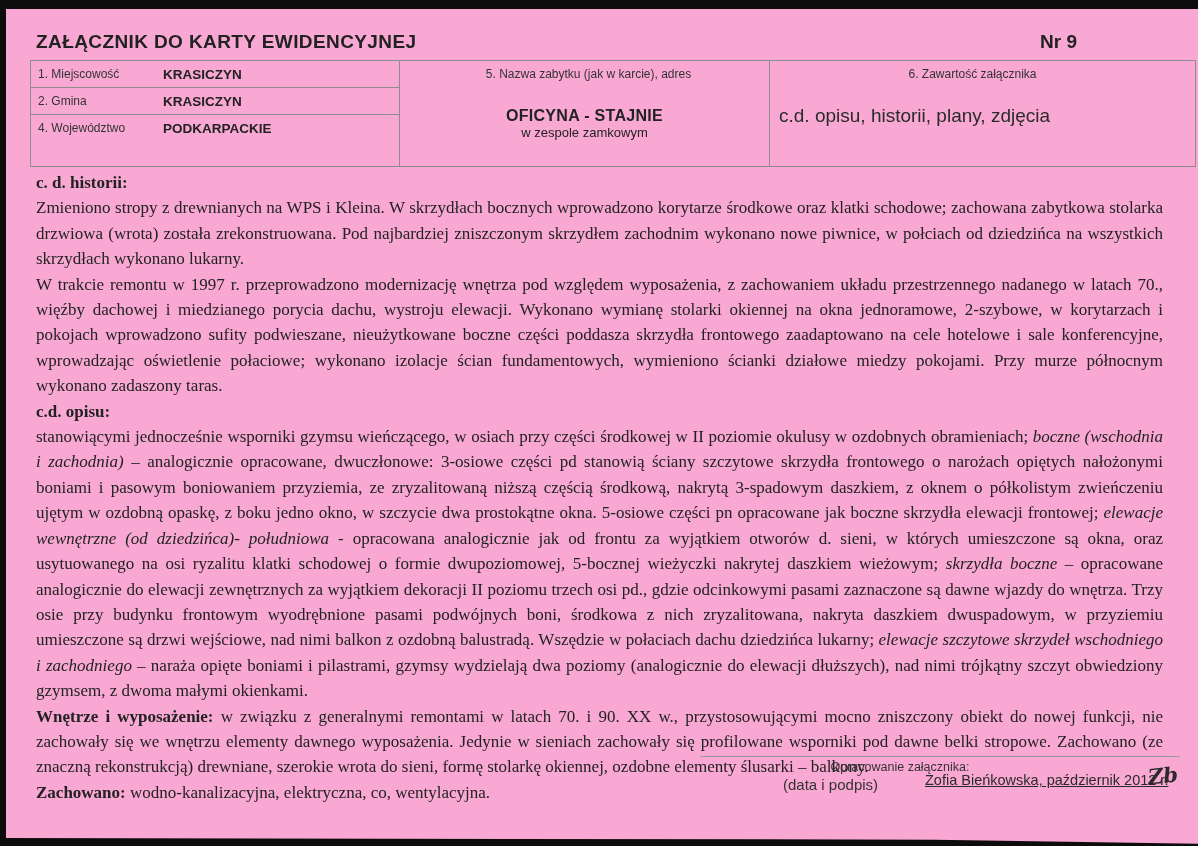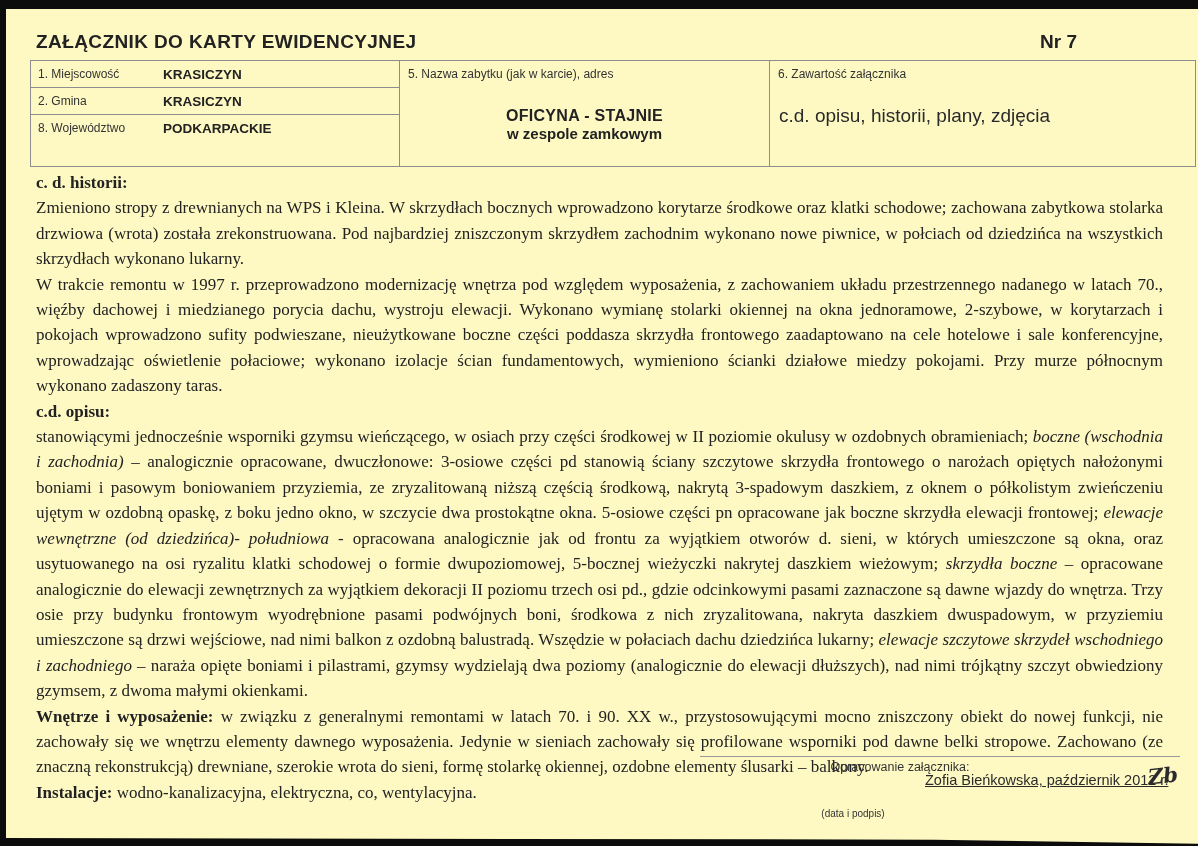--- a/index.html
+++ b/index.html
@@ -1,86 +1,86 @@
 <!DOCTYPE html>
 <html><head>
 <meta charset="utf-8">
 <style>
   html,body{margin:0;padding:0;background:#d8d8da;}
   .page{
-    position:relative;width:1198px;height:846px;background:#fef9c3;
+    position:relative;width:1198px;height:846px;background:#f9a8d4;
     overflow:hidden;font-family:"Liberation Sans",sans-serif;color:#1e1e1e;
   }
   .scan-bar-top{position:absolute;left:0;top:0;width:1198px;height:9px;background:#0c0c0c;}
   .scan-bar-left{position:absolute;left:0;top:0;width:6px;height:840px;background:#0c0c0c;}
   .scan-bar-bottom{position:absolute;left:0;bottom:0;width:1198px;height:9px;background:#0c0c0c;
     clip-path:polygon(0 10%,78% 30%,100% 75%,100% 100%,0 100%);}
   .doc-title{
     position:absolute;left:36px;top:31px;font-size:19px;font-weight:bold;
     letter-spacing:.4px;color:#222;
   }
   .doc-number{position:absolute;left:1040px;top:31px;font-size:19px;font-weight:bold;color:#222;}
   
   .htable{position:absolute;left:30px;top:60px;width:1136px;height:105px;border:1px solid #8d8d90;padding-left:28px;}
   .col-left{position:absolute;left:0;top:0;width:368px;height:105px;border-right:1px solid #8d8d90;}
   .hrow{position:relative;height:26px;border-bottom:1px solid #8d8d90;display:flex;align-items:center;}
   .hrow:last-child{border-bottom:none;height:26px;}
   .hrow .lbl{font-size:12px;color:#333;margin-left:7px;width:125px;}
   .hrow .val{font-size:13.5px;font-weight:bold;color:#222;}
   .col-mid{position:absolute;left:369px;top:0;width:369px;height:105px;border-right:1px solid #8d8d90;}
   .col-right{position:absolute;left:739px;top:0;width:397px;height:105px;}
-  .cell-label{font-size:12px;color:#333;margin:6px 0 16px 8px;}
+  .cell-label{font-size:12px;color:#333;margin:6px 0 16px 8px;text-align:center;}
   .monument-name{margin-top:26px;text-align:center;}
   .monument-name .l1{font-size:16px;font-weight:bold;color:#222;letter-spacing:.3px;}
-  .monument-name .l2{font-size:15px;font-weight:bold;color:#222;text-align:center;}
+  .monument-name .l2{font-size:13px;font-weight:normal;color:#222;text-align:center;}
   .contents-value{font-size:19px;color:#2a2a2a;margin:24px 0 4px 9px;}
   
   .bodytext{
     position:absolute;left:36px;top:170px;width:1127px;
     font-family:"Liberation Serif",serif;font-size:17px;line-height:25.4px;color:#222;
     text-align:justify;
   }
   .bodytext .lead{font-weight:bold;}
   .bodytext .it{font-style:italic;}
   .bodytext p{margin:0;}
   .bodytext .head{font-weight:bold;text-align:left;}
   
   .sig-line{position:absolute;left:700px;top:756px;width:480px;height:1px;background:#9a9a9e;}
   .prep-label{position:absolute;left:783px;top:760px;font-size:12.5px;color:#333;text-align:center;width:140px;margin-left:47px;}
-  .prep-sublabel{position:absolute;left:783px;top:808px;font-size:10px;color:#333;text-align:center;width:140px;}
+  .prep-sublabel{position:absolute;left:783px;top:776px;font-size:15px;color:#333;text-align:left;width:140px;}
   .author{position:absolute;left:925px;top:772px;font-size:14.5px;color:#2a2a2a;text-decoration:underline;}
   .signature{
     position:absolute;left:1148px;top:763px;font-family:"DejaVu Serif",serif;
     font-style:italic;font-weight:bold;font-size:21px;color:#2b2b2b;transform:rotate(-6deg);
   }
 </style>
 </head>
 <body>
 
 <div class="page">
 
   <div class="scan-bar-top"></div>
   <div class="scan-bar-left"></div>
   <div class="scan-bar-bottom"></div>
 
   <div class="doc-title">ZAŁĄCZNIK DO KARTY EWIDENCYJNEJ</div>
-  <div class="doc-number">Nr 7</div>
+  <div class="doc-number">Nr 9</div>
 
   <div class="htable">
     <div class="col-left">
       <div class="hrow">
         <span class="lbl">1. Miejscowość</span>
         <span class="val">KRASICZYN</span>
       </div>
       <div class="hrow">
         <span class="lbl">2. Gmina</span>
         <span class="val">KRASICZYN</span>
       </div>
       <div class="hrow">
-        <span class="lbl">8. Województwo</span>
+        <span class="lbl">4. Województwo</span>
         <span class="val">PODKARPACKIE</span>
       </div>
     </div>
 
     <div class="col-mid">
       <div class="cell-label">5. Nazwa zabytku (jak w karcie), adres</div>
       <div class="monument-name">
         <div class="l1">OFICYNA - STAJNIE</div>
         <div class="l2">w zespole zamkowym</div>
       </div>
@@ -92,21 +92,21 @@
     </div>
   </div>
 
   <div class="bodytext">
     <p class="head">c. d. historii:</p>
     <p>Zmieniono stropy z drewnianych na WPS i Kleina. W skrzydłach bocznych wprowadzono korytarze środkowe oraz klatki schodowe; zachowana zabytkowa stolarka drzwiowa (wrota) została zrekonstruowana. Pod najbardziej zniszczonym skrzydłem zachodnim wykonano nowe piwnice, w połciach od dziedzińca na wszystkich skrzydłach wykonano  lukarny.</p>
     <p>W trakcie remontu w 1997 r.  przeprowadzono modernizację wnętrza pod względem wyposażenia,  z zachowaniem układu przestrzennego nadanego w latach 70., więźby dachowej i miedzianego porycia dachu, wystroju elewacji. Wykonano wymianę stolarki okiennej na okna jednoramowe, 2-szybowe, w korytarzach i pokojach wprowadzono sufity podwieszane, nieużytkowane boczne części poddasza skrzydła frontowego zaadaptowano na cele hotelowe i sale konferencyjne, wprowadzając oświetlenie połaciowe; wykonano izolacje ścian fundamentowych, wymieniono ścianki działowe miedzy pokojami. Przy murze północnym wykonano zadaszony taras.</p>
     <p class="head">c.d. opisu:</p>
     <p><span>stanowiącymi jednocześnie wsporniki gzymsu wieńczącego, w osiach przy części środkowej w II poziomie okulusy w ozdobnych obramieniach; </span><span class="it">boczne (wschodnia i zachodnia)</span><span> – analogicznie opracowane, dwuczłonowe: 3-osiowe części pd  stanowią ściany szczytowe  skrzydła frontowego o narożach opiętych nałożonymi boniami i pasowym boniowaniem przyziemia, ze zryzalitowaną niższą częścią środkową, nakrytą 3-spadowym daszkiem, z oknem o półkolistym zwieńczeniu ujętym w ozdobną opaskę, z boku jedno okno, w szczycie dwa prostokątne okna. 5-osiowe części pn opracowane jak boczne skrzydła elewacji frontowej; </span><span class="it">elewacje wewnętrzne (od dziedzińca)- południowa</span><span> - opracowana analogicznie jak od frontu za wyjątkiem otworów d. sieni, w których umieszczone są okna, oraz usytuowanego na osi ryzalitu klatki schodowej o formie dwupoziomowej, 5-bocznej wieżyczki nakrytej daszkiem wieżowym; </span><span class="it">skrzydła boczne</span><span> – opracowane analogicznie do elewacji zewnętrznych za wyjątkiem dekoracji II poziomu trzech osi pd.,  gdzie odcinkowymi pasami zaznaczone są dawne wjazdy do wnętrza. Trzy osie przy budynku frontowym wyodrębnione pasami podwójnych boni, środkowa z nich zryzalitowana, nakryta daszkiem dwuspadowym, w przyziemiu umieszczone są drzwi wejściowe, nad nimi balkon z ozdobną balustradą. Wszędzie w połaciach dachu dziedzińca lukarny; </span><span class="it">elewacje szczytowe skrzydeł wschodniego i zachodniego</span><span> – naraża opięte boniami i pilastrami, gzymsy wydzielają dwa poziomy (analogicznie do elewacji dłuższych), nad nimi trójkątny szczyt obwiedziony gzymsem, z dwoma małymi okienkami.</span></p>
     <p><span class="lead">Wnętrze i wyposażenie:</span><span> w związku z generalnymi remontami w latach 70. i 90. XX w., przystosowującymi mocno zniszczony obiekt do nowej funkcji, nie zachowały się we wnętrzu elementy dawnego wyposażenia. Jedynie w  sieniach zachowały się profilowane wsporniki pod dawne belki stropowe. Zachowano (ze znaczną rekonstrukcją) drewniane, szerokie wrota do sieni, formę stolarkę okiennej, ozdobne elementy ślusarki – balkony.</span></p>
-    <p><span class="lead">Instalacje:</span><span> wodno-kanalizacyjna, elektryczna, co, wentylacyjna.</span></p>
+    <p><span class="lead">Zachowano:</span><span> wodno-kanalizacyjna, elektryczna, co, wentylacyjna.</span></p>
   </div>
 
   <div class="sig-line"></div>
   <div class="prep-label">Opracowanie załącznika:</div>
   <div class="prep-sublabel">(data i podpis)</div>
   <div class="author">Zofia Bieńkowska, październik  2012 r.</div>
   <div class="signature">Zb</div>
 
 </div>
 

